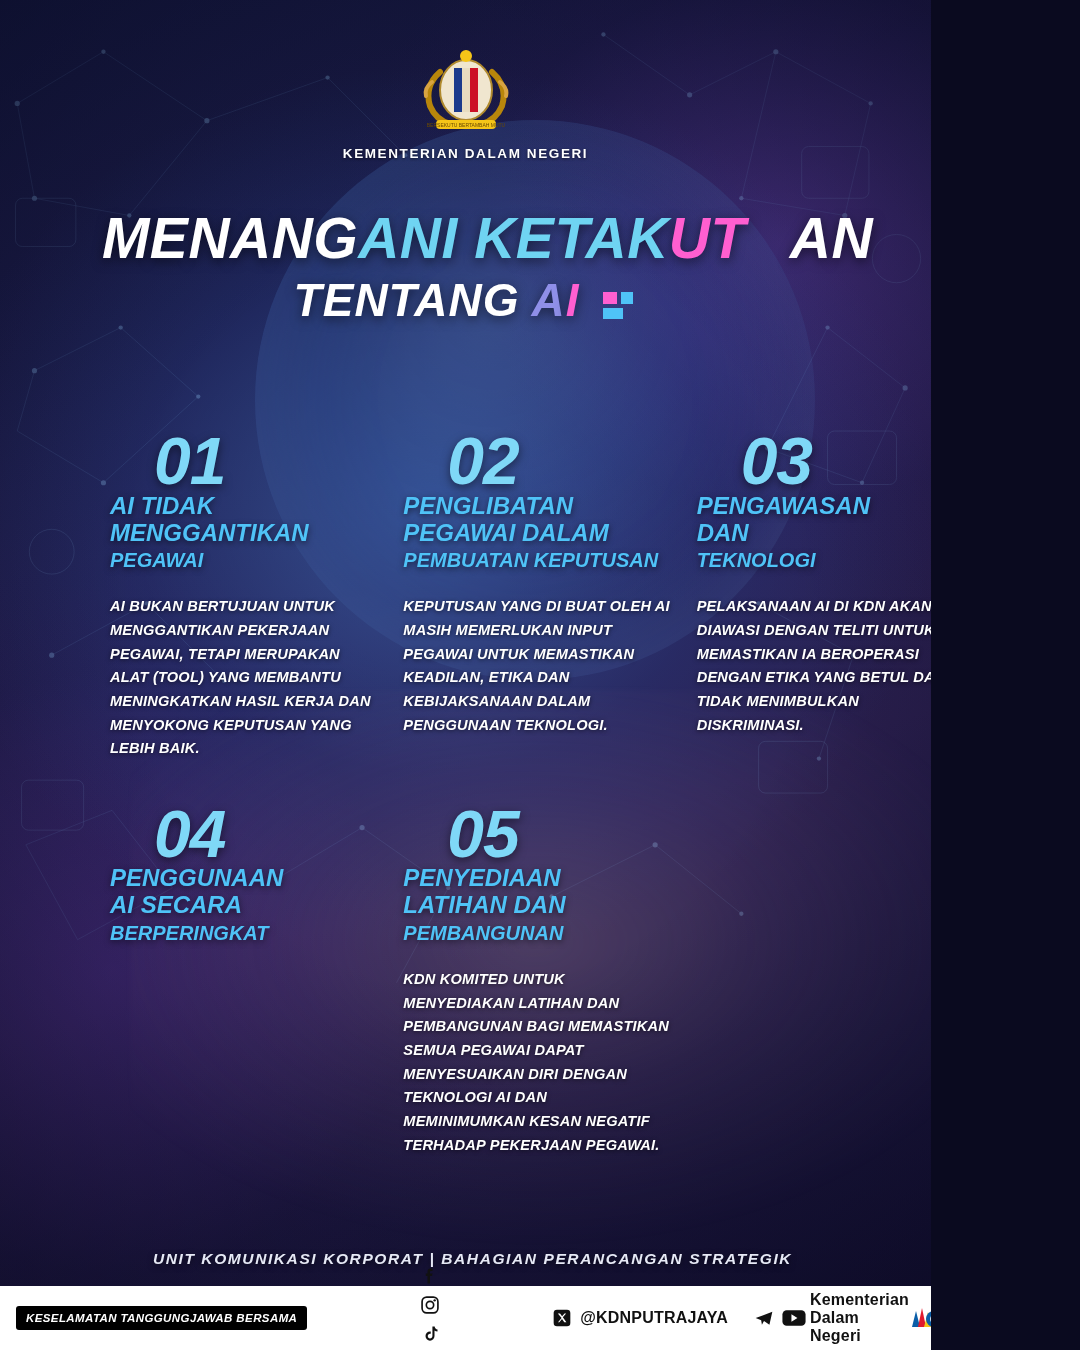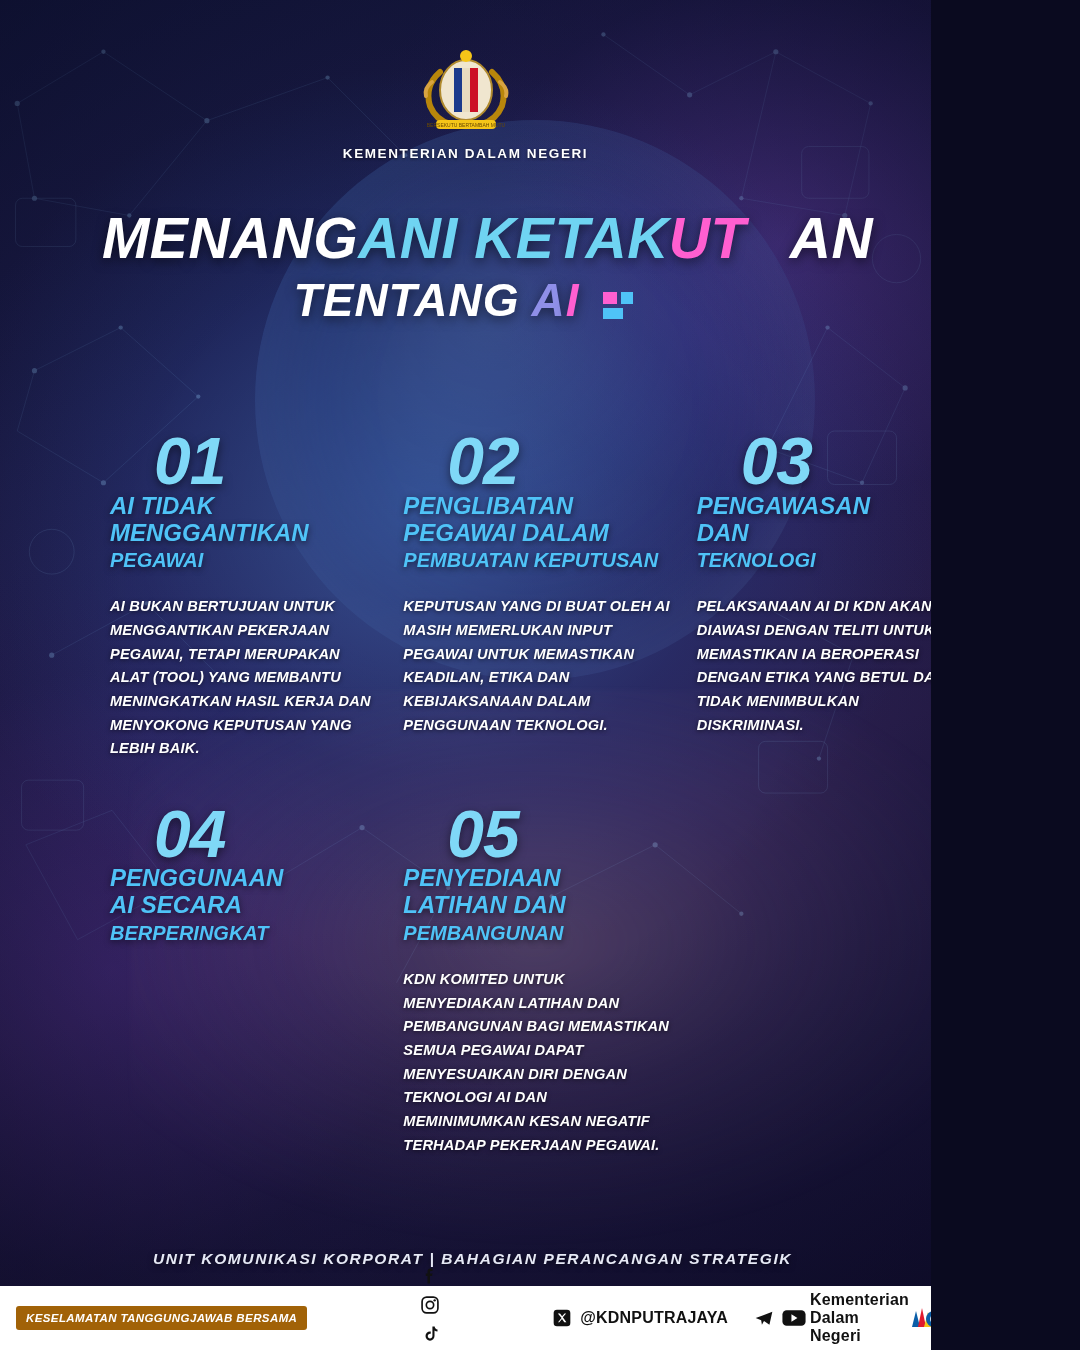--- a/index.html
+++ b/index.html
@@ -104,21 +104,21 @@
     color: #e6e9f5; text-shadow: 0 2px 6px rgba(0,0,0,.6);
   }
 
   
   .bottombar {
     position: absolute; left: 0; right: 0; bottom: 0; height: 64px;
     background: #ffffff;
     display: flex; align-items: center; padding: 0 16px;
   }
   .safety {
-    background: #a16207; color: #fff; font-size: 11.5px; font-weight: bold;
+    background: #000000; color: #fff; font-size: 11.5px; font-weight: bold;
     font-style: italic; letter-spacing: .4px; padding: 6px 10px; border-radius: 3px;
     white-space: nowrap;
   }
   .socials { display: flex; align-items: center; gap: 9px; margin-left: 26px; flex-direction: column; }
   .sicon { width: 20px; height: 20px; display: inline-block; }
   .shandle { font-size: 16px; font-weight: bold; color: #111; letter-spacing: .2px; }
   .grp { display: flex; align-items: center; gap: 8px; margin-left: 26px; }
   .madani {
     margin-left: auto; display: flex; align-items: center; gap: 7px; padding-right: 4px;
   }

